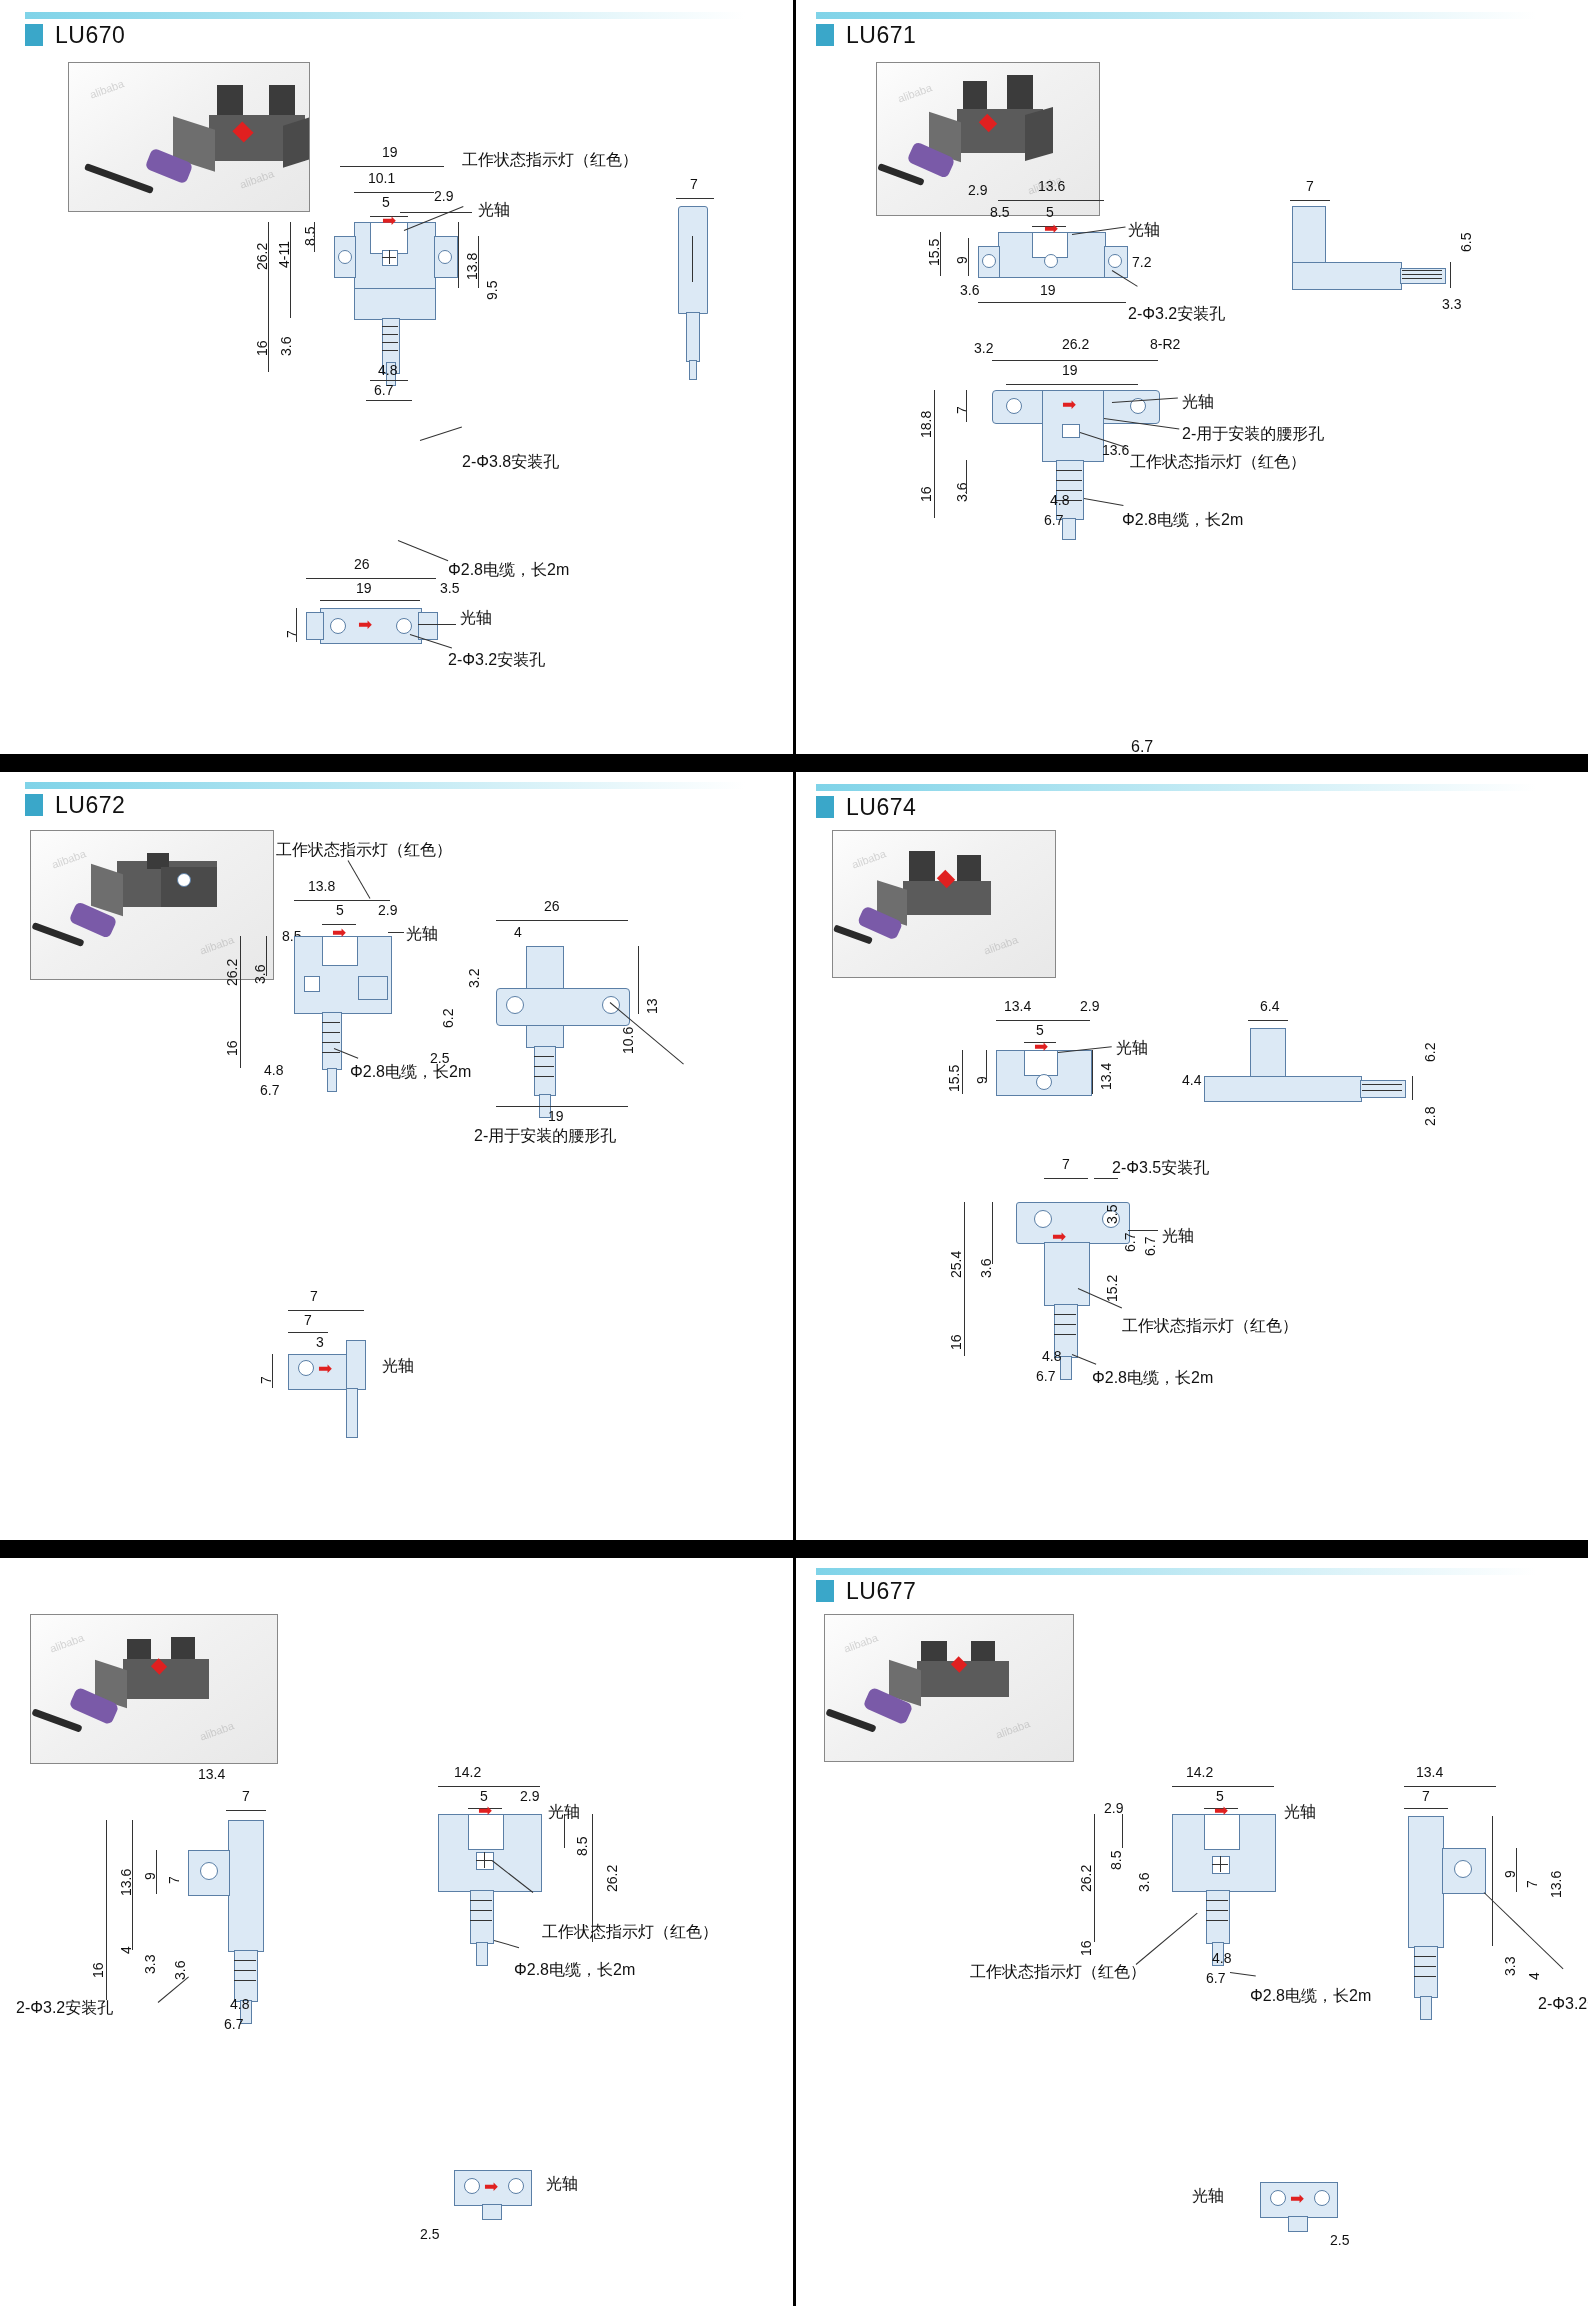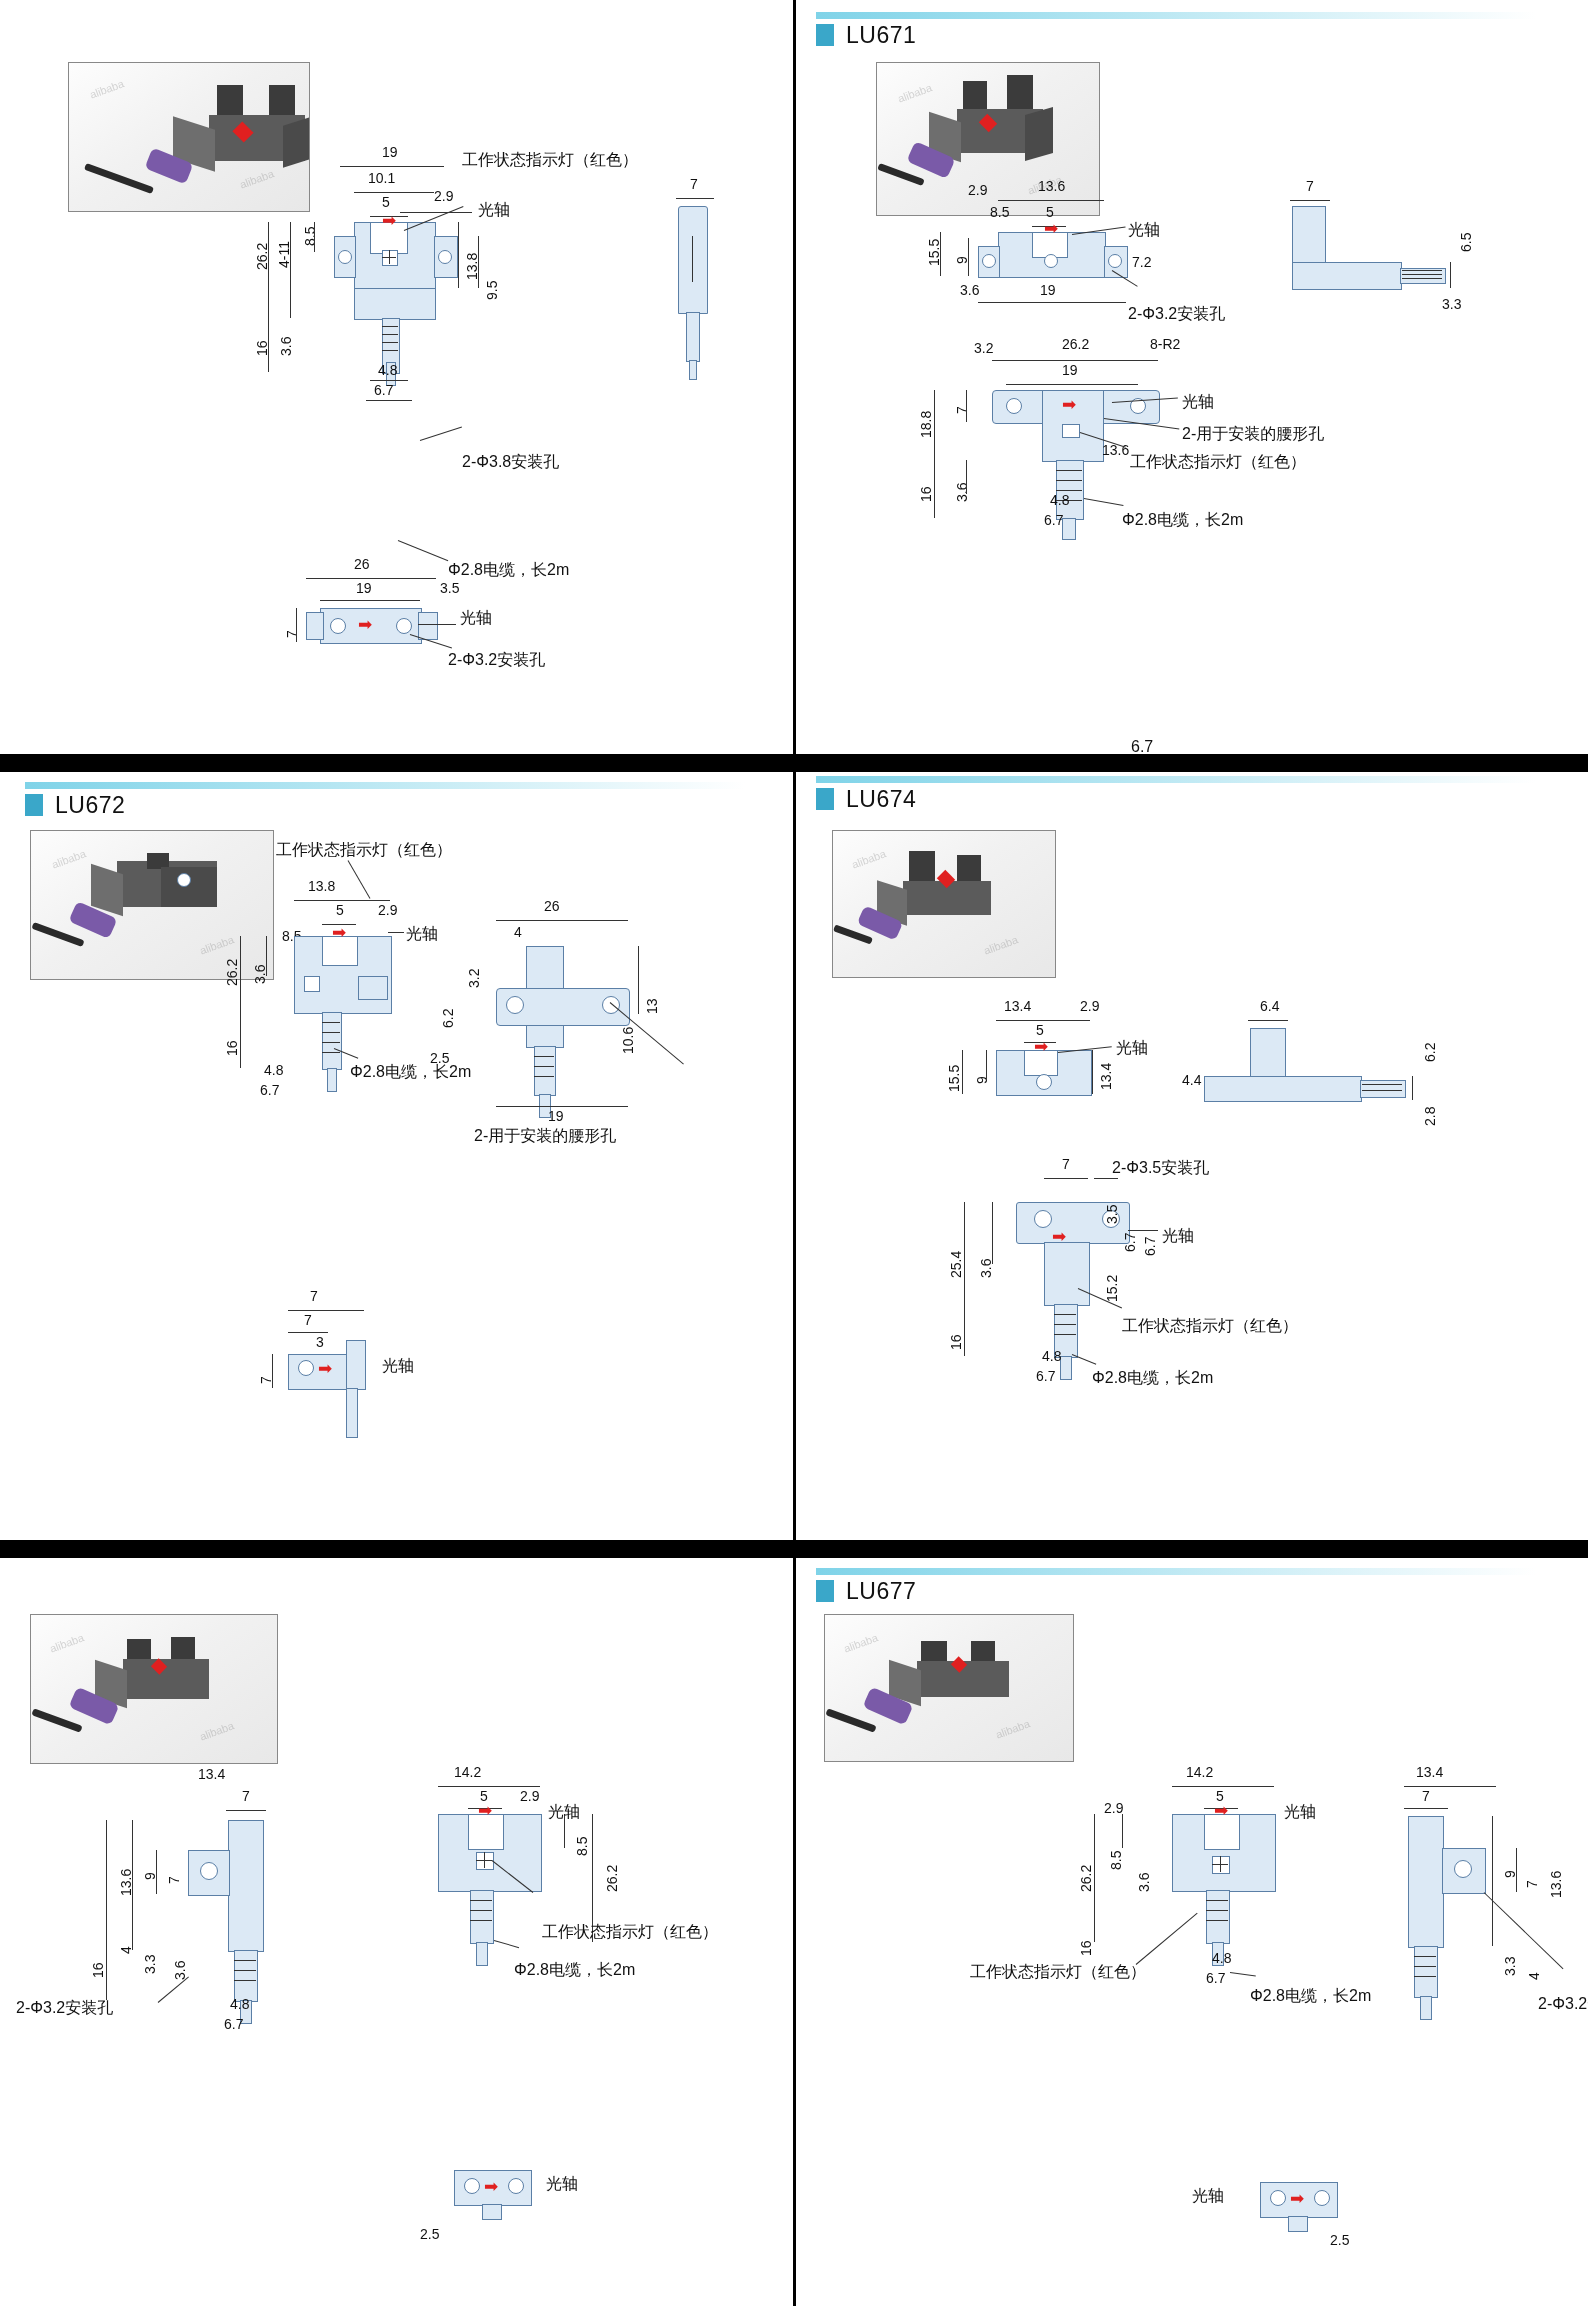--- a/index.html
+++ b/index.html
@@ -44,20 +44,25 @@
 
 <div class="page">
 
   <div class="divider" style="top:754px;height:18px;"></div>
   <div class="divider" style="top:1540px;height:18px;"></div>
   <div class="ln lnv" style="left:793px;top:0;height:754px;background:#000;width:3px;"></div>
   <div class="ln lnv" style="left:793px;top:772px;height:768px;background:#000;width:3px;"></div>
   <div class="ln lnv" style="left:793px;top:1558px;height:748px;background:#000;width:3px;"></div>
 
   <div class="panel" style="left:0;top:0;width:793px;height:754px;">
+    <div class="hdr" style="left:25px;top:12px;width:720px;">
+      <div class="bar"></div>
+      <div class="blue"></div>
+      <div class="title">LU670</div>
+    </div>
 
     <div class="photo" style="left:68px;top:62px;width:240px;height:148px;">
       <div class="grad"></div>
       <div class="body3d dark" style="left:148px;top:22px;width:26px;height:34px;"></div>
       <div class="body3d dark" style="left:200px;top:22px;width:26px;height:34px;"></div>
       <div class="body3d mid" style="left:140px;top:52px;width:96px;height:46px;"></div>
       <div class="body3d lite" style="left:104px;top:60px;width:42px;height:42px;transform:skewY(18deg);"></div>
       <div class="body3d" style="left:214px;top:58px;width:30px;height:42px;transform:skewY(-18deg);"></div>
       <div class="leddot" style="left:166px;top:62px;width:16px;height:14px;transform:rotate(45deg);"></div>
       <div class="boot" style="left:78px;top:92px;width:44px;height:22px;transform:rotate(22deg);"></div>
@@ -362,21 +367,21 @@
       <div class="fillw" style="left:10px;top:68px;width:14px;height:14px;border-radius:50%;"></div>
       <div class="red" style="left:30px;top:68px;">➡</div>
       <div class="fill" style="left:58px;top:96px;width:10px;height:48px;"></div>
       <div class="dimv" style="left:-30px;top:92px;">7</div>
       <div class="ln lnv" style="left:-16px;top:62px;height:34px;"></div>
       <div class="lbl" style="left:94px;top:64px;">光轴</div>
     </div>
   </div>
 
   <div class="panel" style="left:796px;top:772px;width:792px;height:768px;">
-    <div class="hdr" style="left:20px;top:4px;width:720px;">
+    <div class="hdr" style="left:20px;top:12px;width:720px;">
       <div class="bar"></div>
       <div class="blue"></div>
       <div class="title">LU674</div>
     </div>
 
     <div class="photo" style="left:36px;top:58px;width:222px;height:146px;">
       <div class="grad"></div>
       <div class="body3d dark" style="left:76px;top:20px;width:26px;height:30px;"></div>
       <div class="body3d dark" style="left:124px;top:24px;width:24px;height:26px;"></div>
       <div class="body3d mid" style="left:70px;top:50px;width:88px;height:34px;"></div>

